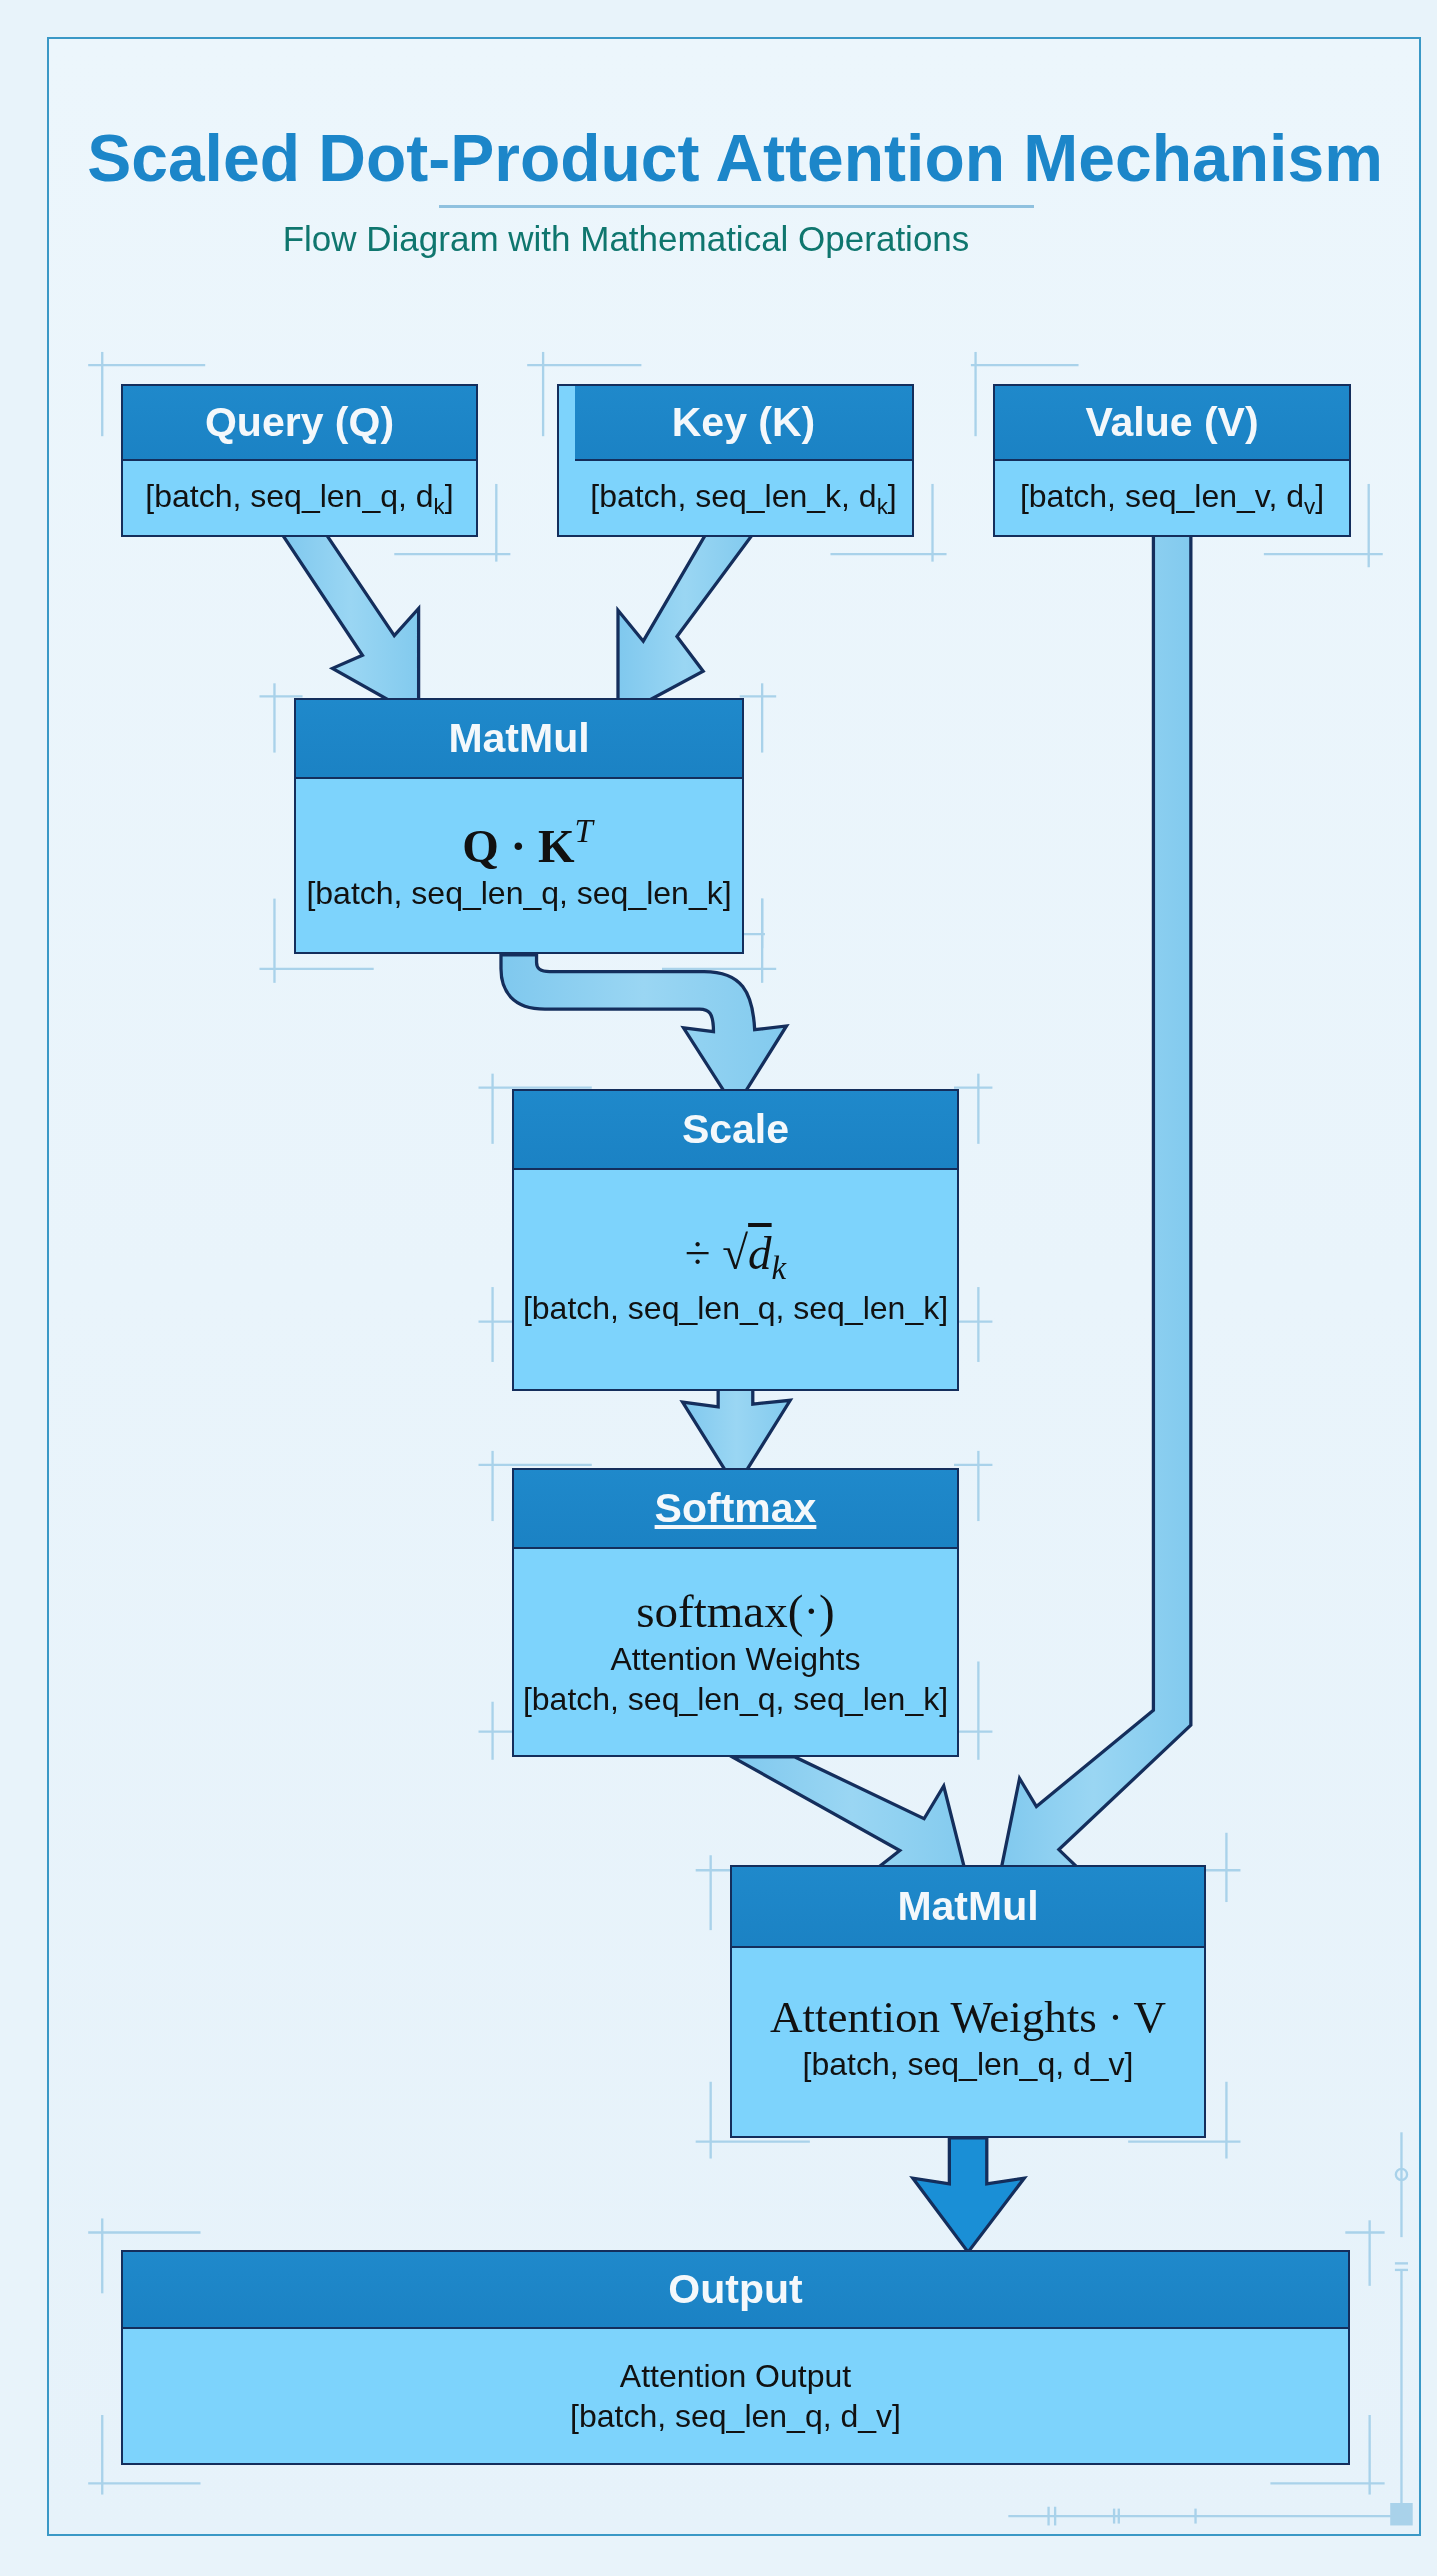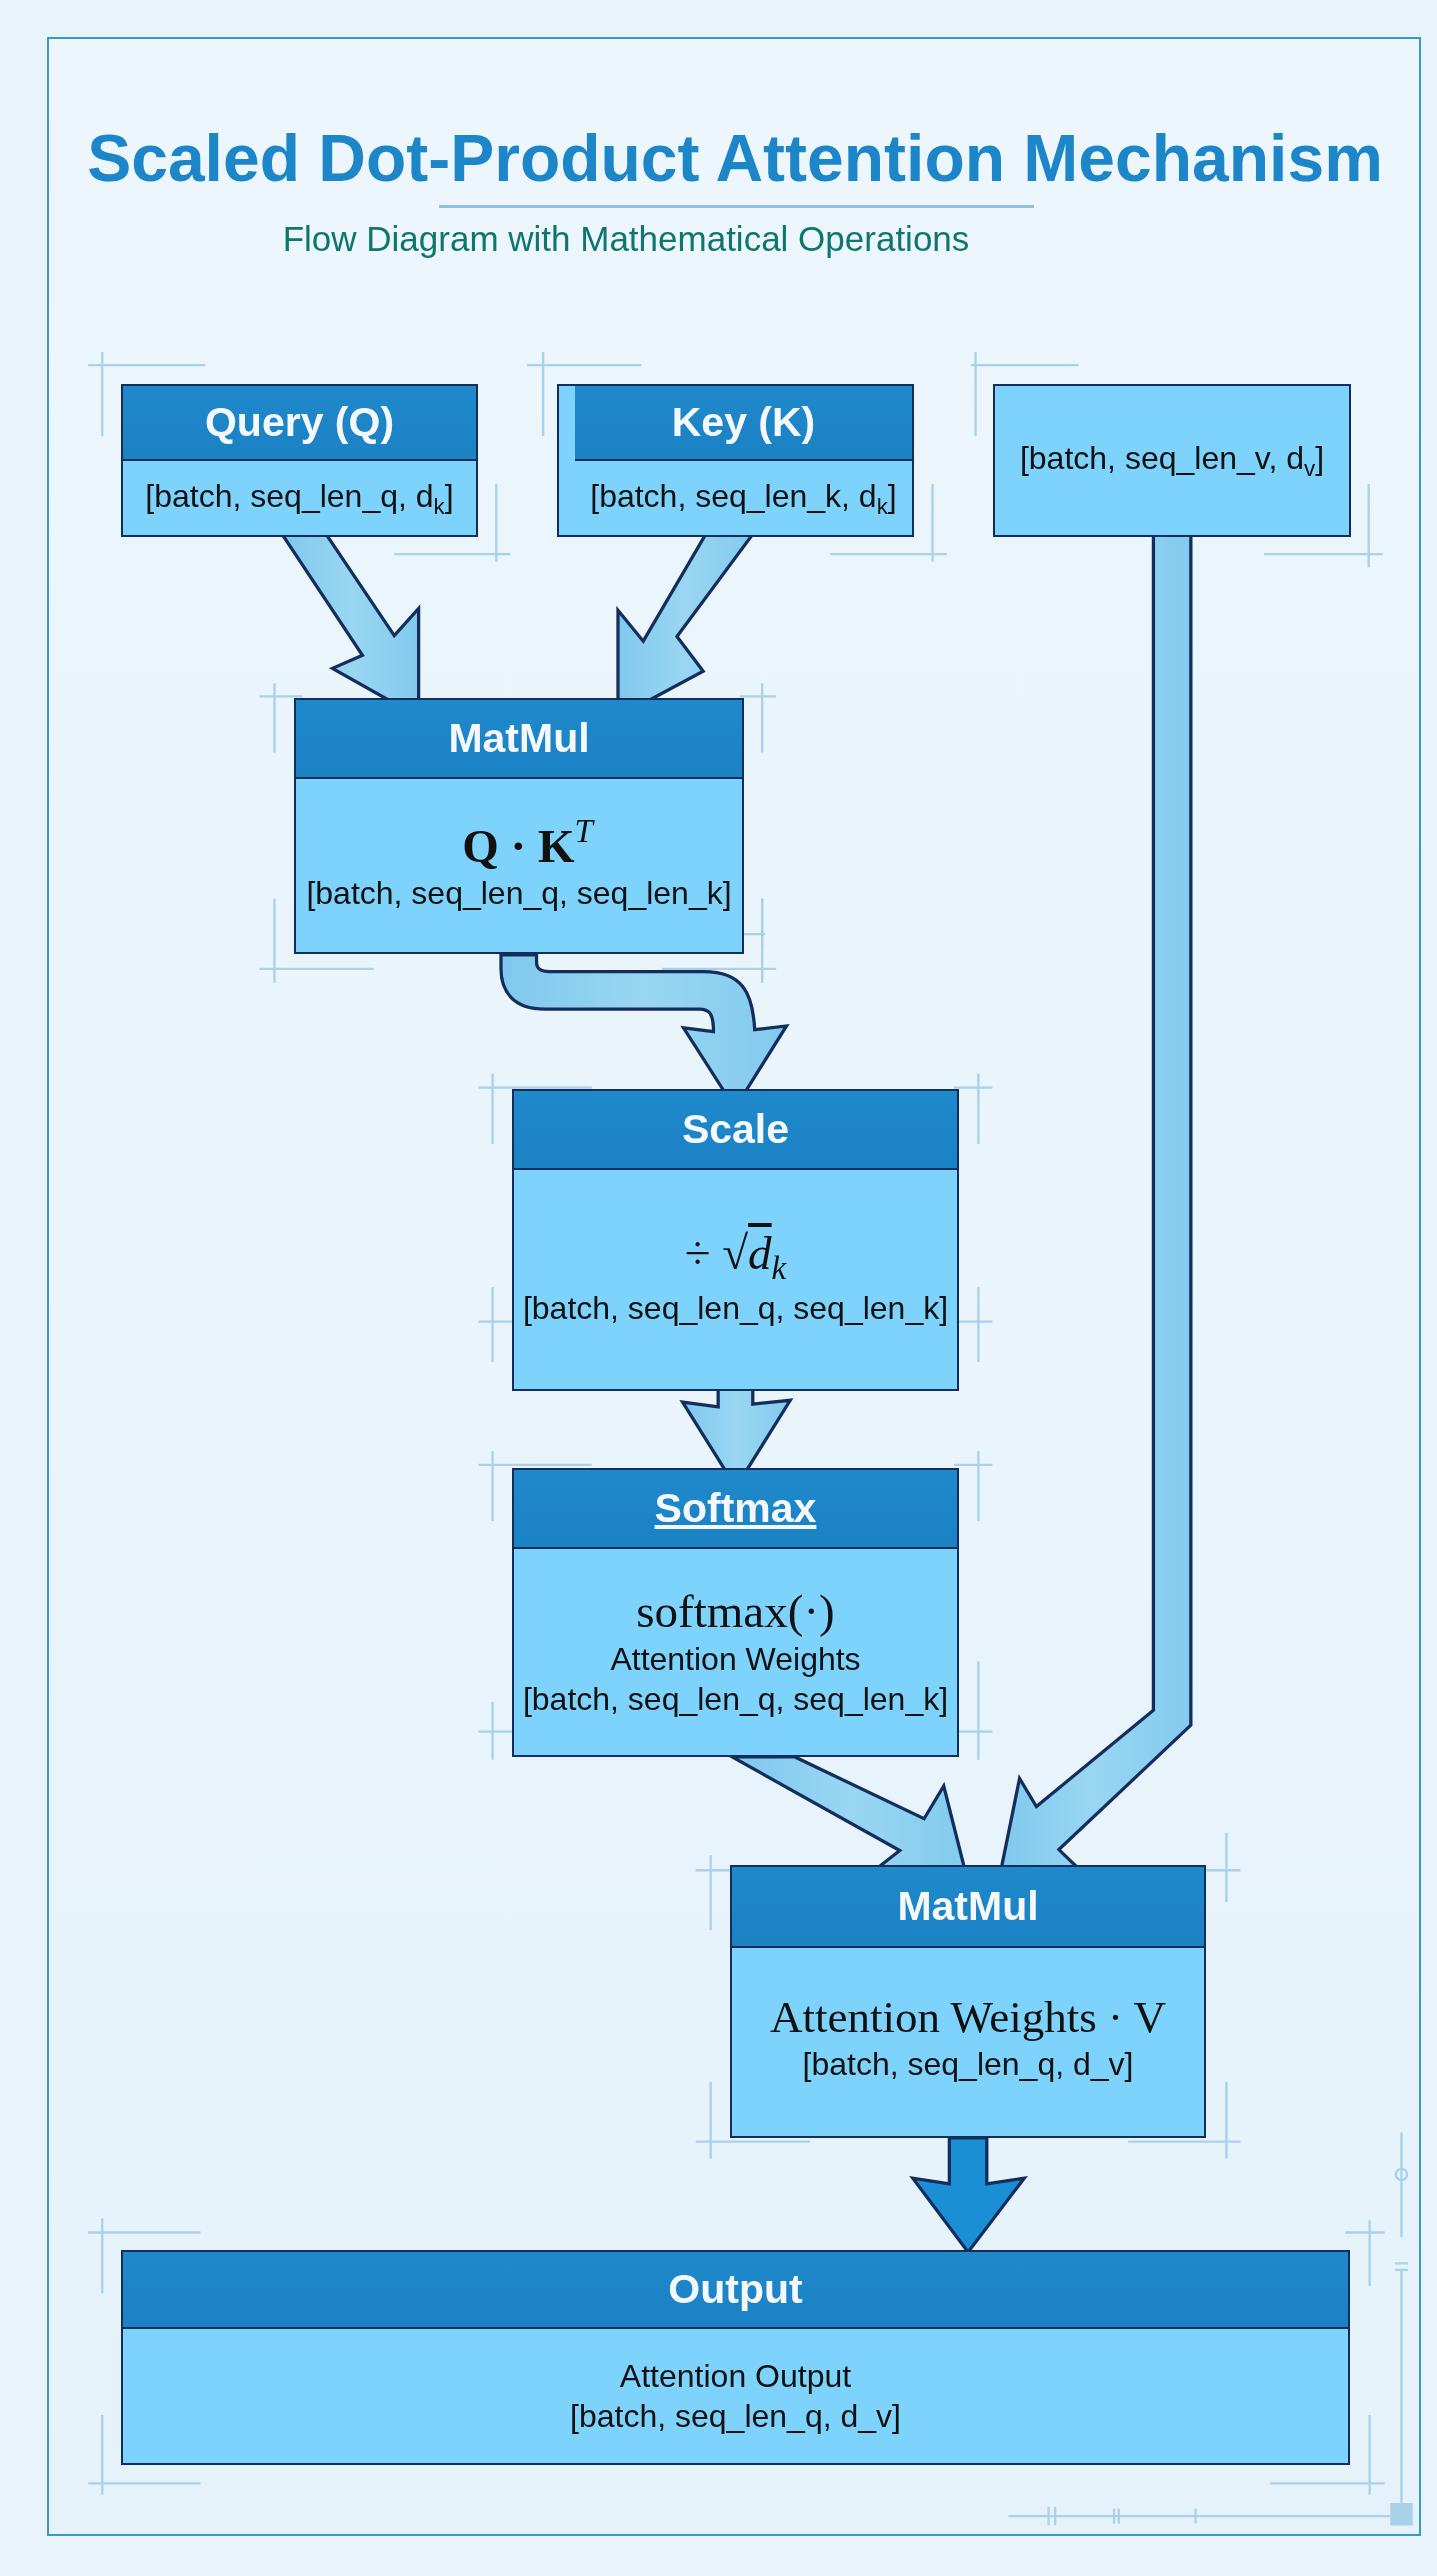--- a/index.html
+++ b/index.html
@@ -170,20 +170,21 @@
   </div>
 
   <div class="node" style="left:541px;top:384px;width:357px;height:153px;padding-left:16px;">
     <div class="node-head" style="height:73px;">Key (K)</div>
     <div class="node-body">
       <div class="shape"><span>[batch, seq_len_k, d</span><sub class="k">k</sub><span>]</span></div>
     </div>
   </div>
 
   <div class="node" style="left:977px;top:384px;width:358px;height:153px;">
+    <div class="node-head" style="height:73px;">Value (V)</div>
     <div class="node-body">
       <div class="shape"><span>[batch, seq_len_v, d</span><sub class="k">v</sub><span>]</span></div>
     </div>
   </div>
 
   <div class="node" style="left:278px;top:698px;width:450px;height:256px;">
     <div class="node-head" style="height:77px;">MatMul</div>
     <div class="node-body" style="padding-bottom:5.6px;">
       <div class="formula bold"><span>Q · K</span><sup class="t">T</sup></div>
       <div class="shape">[batch, seq_len_q, seq_len_k]</div>

